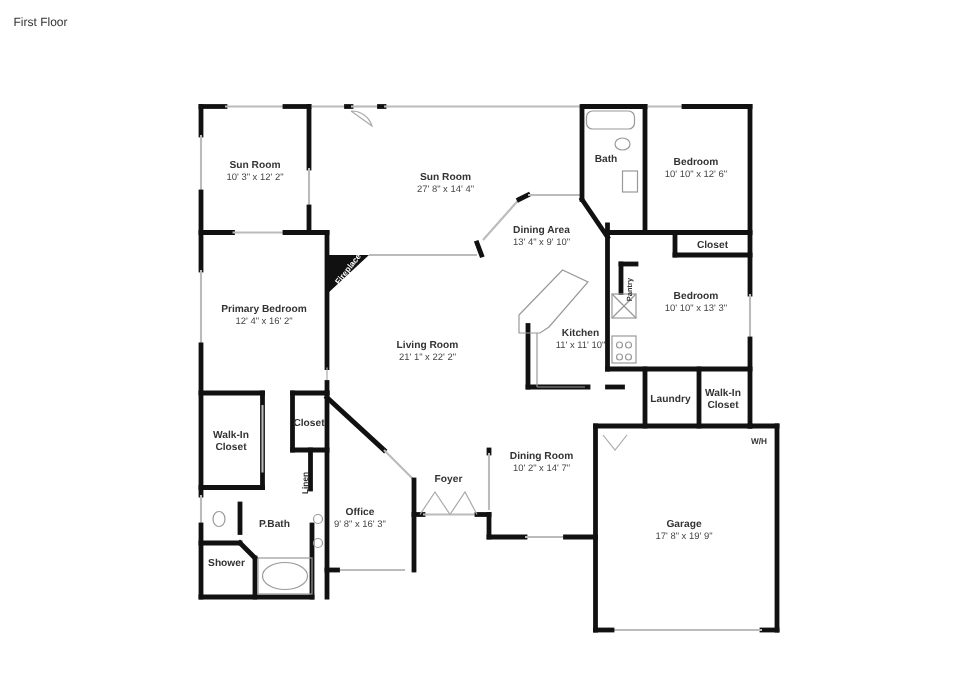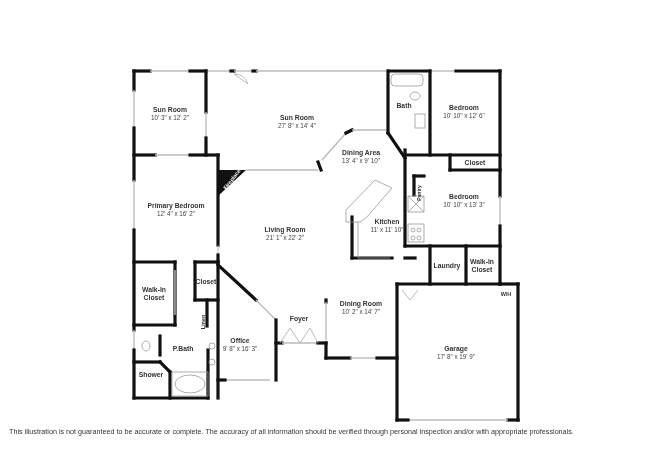--- a/index.html
+++ b/index.html
@@ -12,20 +12,21 @@
   .room-dim { font-family: "Liberation Sans", sans-serif; font-size: 6.3px; fill: #444; text-anchor: middle; }
   .wall { stroke: #111; stroke-width: 3.2; fill: none; stroke-linecap: square; }
   .win { stroke: #bbb; stroke-width: 1.4; fill: none; }
   .thin { stroke: #999; stroke-width: 0.8; fill: none; }
   .door { stroke: #aaa; stroke-width: 0.8; fill: none; }
 </style>
 </head>
 <body>
 
 <div class="header">
+  <div>First Floor</div>
 </div>
 
 <svg class="plan" viewBox="0 0 650 460" xmlns="http://www.w3.org/2000/svg">
 
   <g>
 
     <line class="wall" x1="134" y1="71" x2="150" y2="71"></line>
     <line class="win" x1="150" y1="71" x2="190" y2="71"></line>
     <line class="wall" x1="190" y1="71" x2="206" y2="71"></line>
     <line class="win" x1="206" y1="71" x2="231" y2="71"></line>
@@ -186,14 +187,13 @@
     <text class="room-dim" x="361" y="314">10' 2" x 14' 7"</text>
     <text class="room-label" x="183" y="351">P.Bath</text>
     <text class="room-label" x="151" y="377">Shower</text>
     <text class="room-label" x="456" y="351">Garage</text>
     <text class="room-dim" x="456" y="359">17' 8" x 19' 9"</text>
     <text class="room-label" x="506" y="296" style="font-size:5.5px">W/H</text>
   </g>
 </svg>
 
 <div class="disclaimer">
-  <div>This illustration is not guaranteed to be accurate or complete. The accuracy of all information should be verified through personal inspection and/or with appropriate professionals.</div>
 </div>
 
 </body></html>

